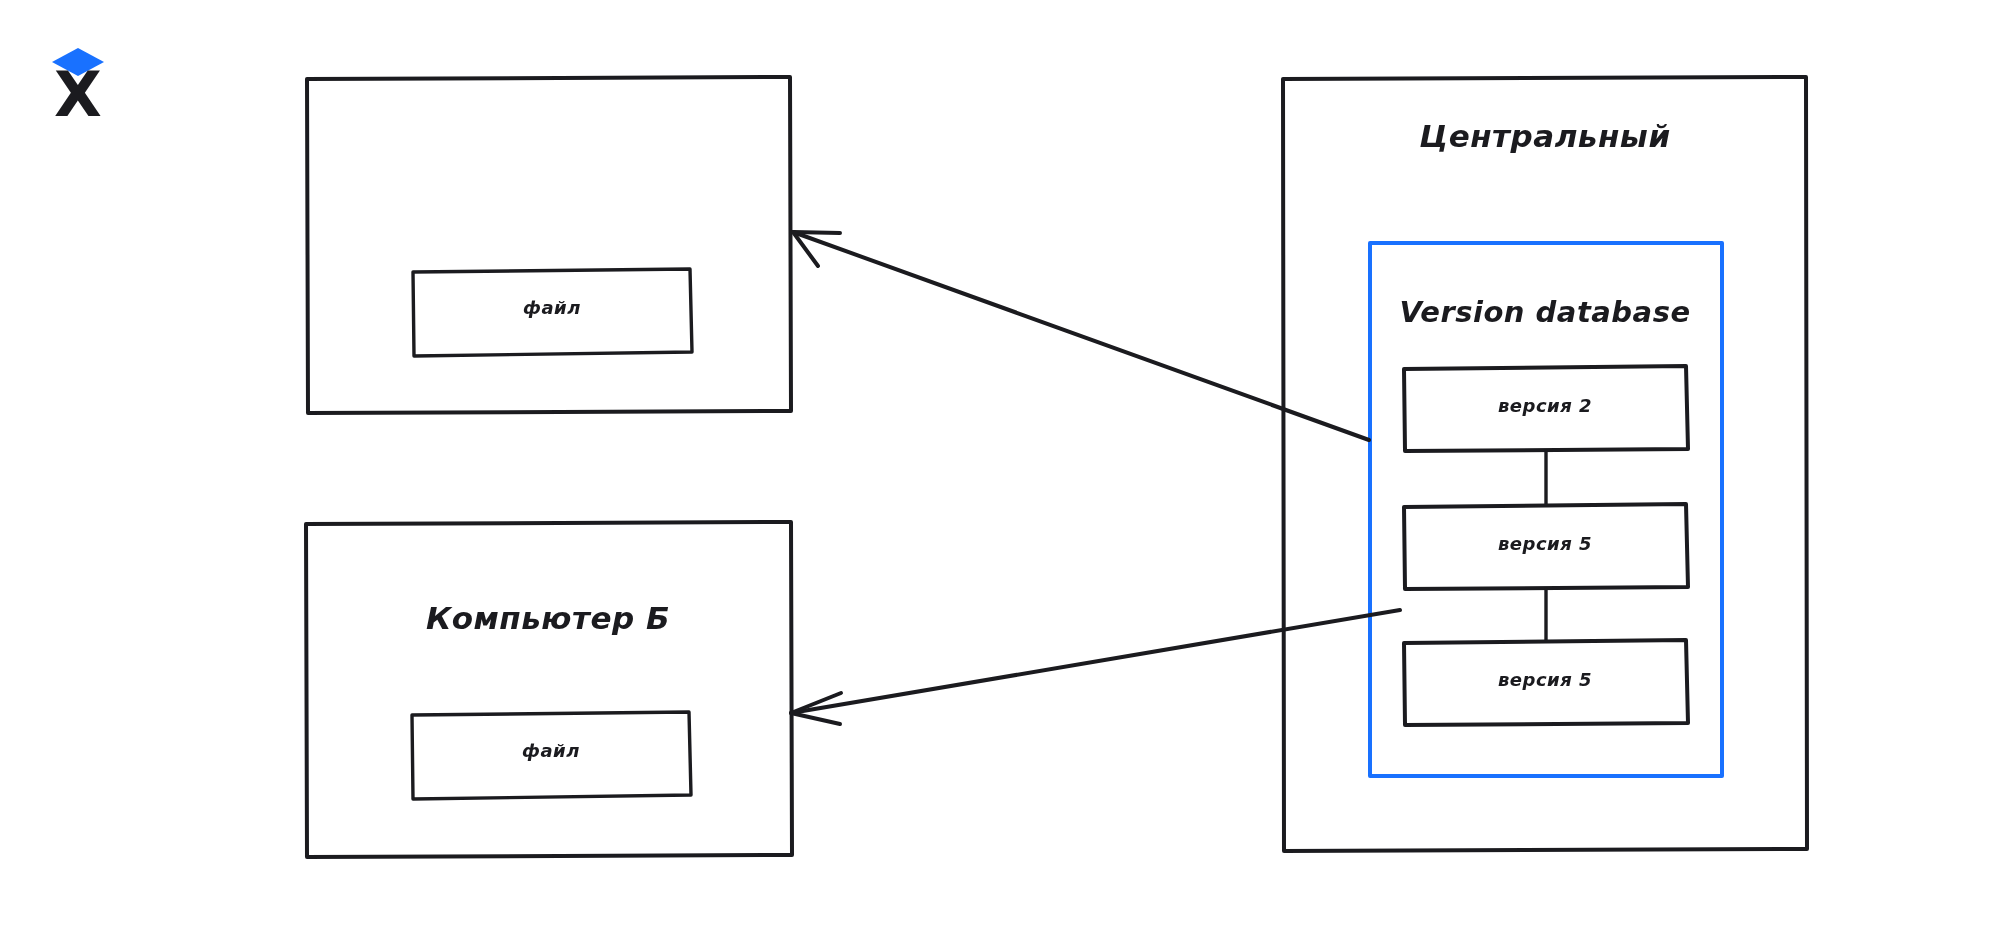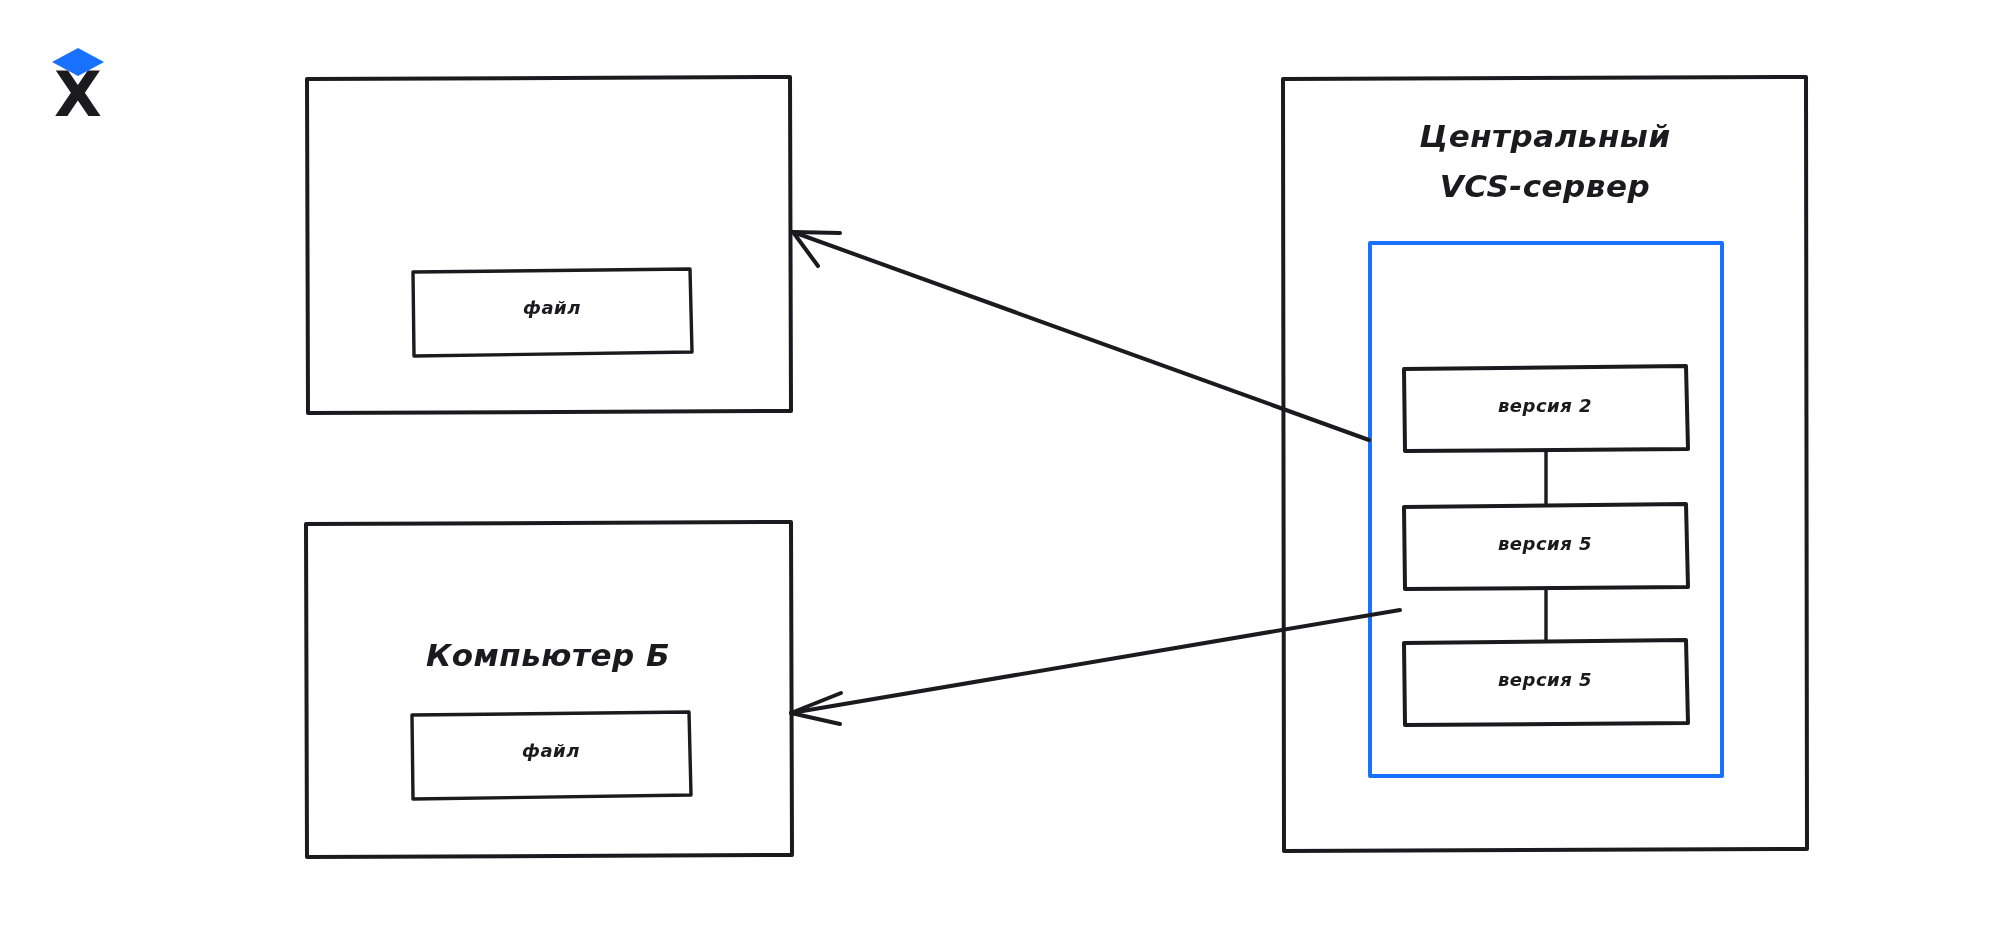--- a/index.html
+++ b/index.html
@@ -112,28 +112,28 @@
     <path class="stroke" d="M1369,440 L793,232"></path>
     <path class="stroke" d="M793,232 L840,233 M793,232 L818,266"></path>
 
     <path class="stroke" d="M1400,610 L791,713"></path>
     <path class="stroke" d="M791,713 L841,693 M791,713 L840,724"></path>
   </svg>
 
 
   <div class="label label-sm center" style="left:552px; top:296px;">файл</div>
 
-  <div class="label label-lg center" style="left:548px; top:598px;margin-top:37px;">Компьютер Б</div>
+  <div class="label label-lg center" style="left:548px; top:598px;">Компьютер Б</div>
 
   <div class="label label-sm center" style="left:551px; top:739px;">файл</div>
 
   <div class="label label-lg center" style="left:1545px; top:116px;">Центральный</div>
 
-  <div class="label label-lg center" style="left:1545px; top:166px;">VCS-сервер</div>
 
+  <div class="label label-md center" style="left:1545px; top:293px;">Version database</div>
 
   <div class="label label-sm center" style="left:1545px; top:394px;">версия 2</div>
 
   <div class="label label-sm center" style="left:1545px; top:532px;">версия 5</div>
 
   <div class="label label-sm center" style="left:1545px; top:668px;">версия 5</div>
 
 </div>
 
 </body></html>

